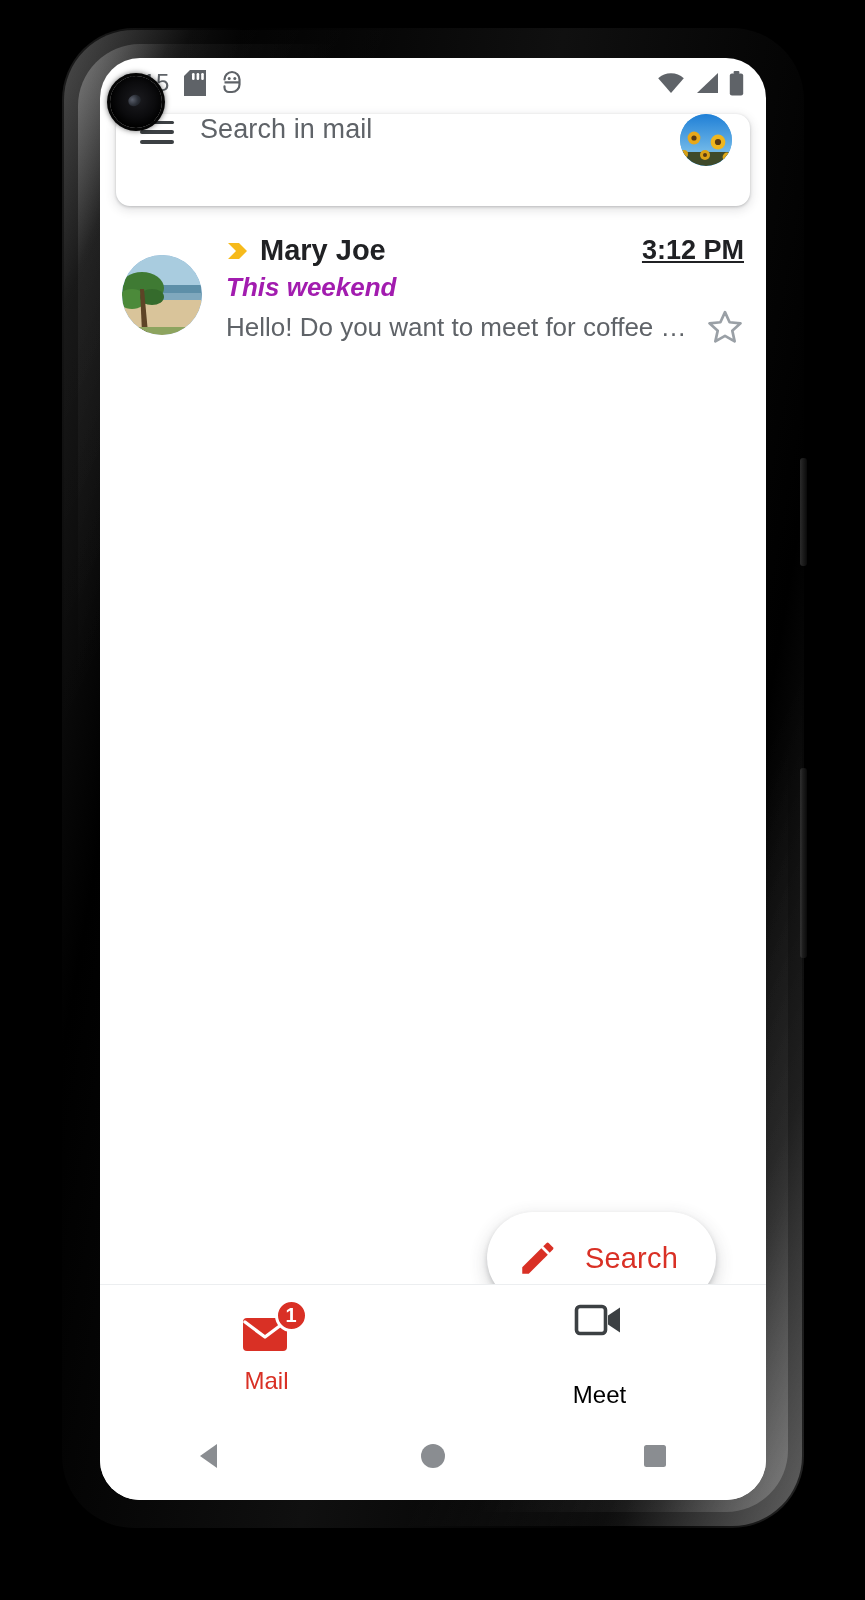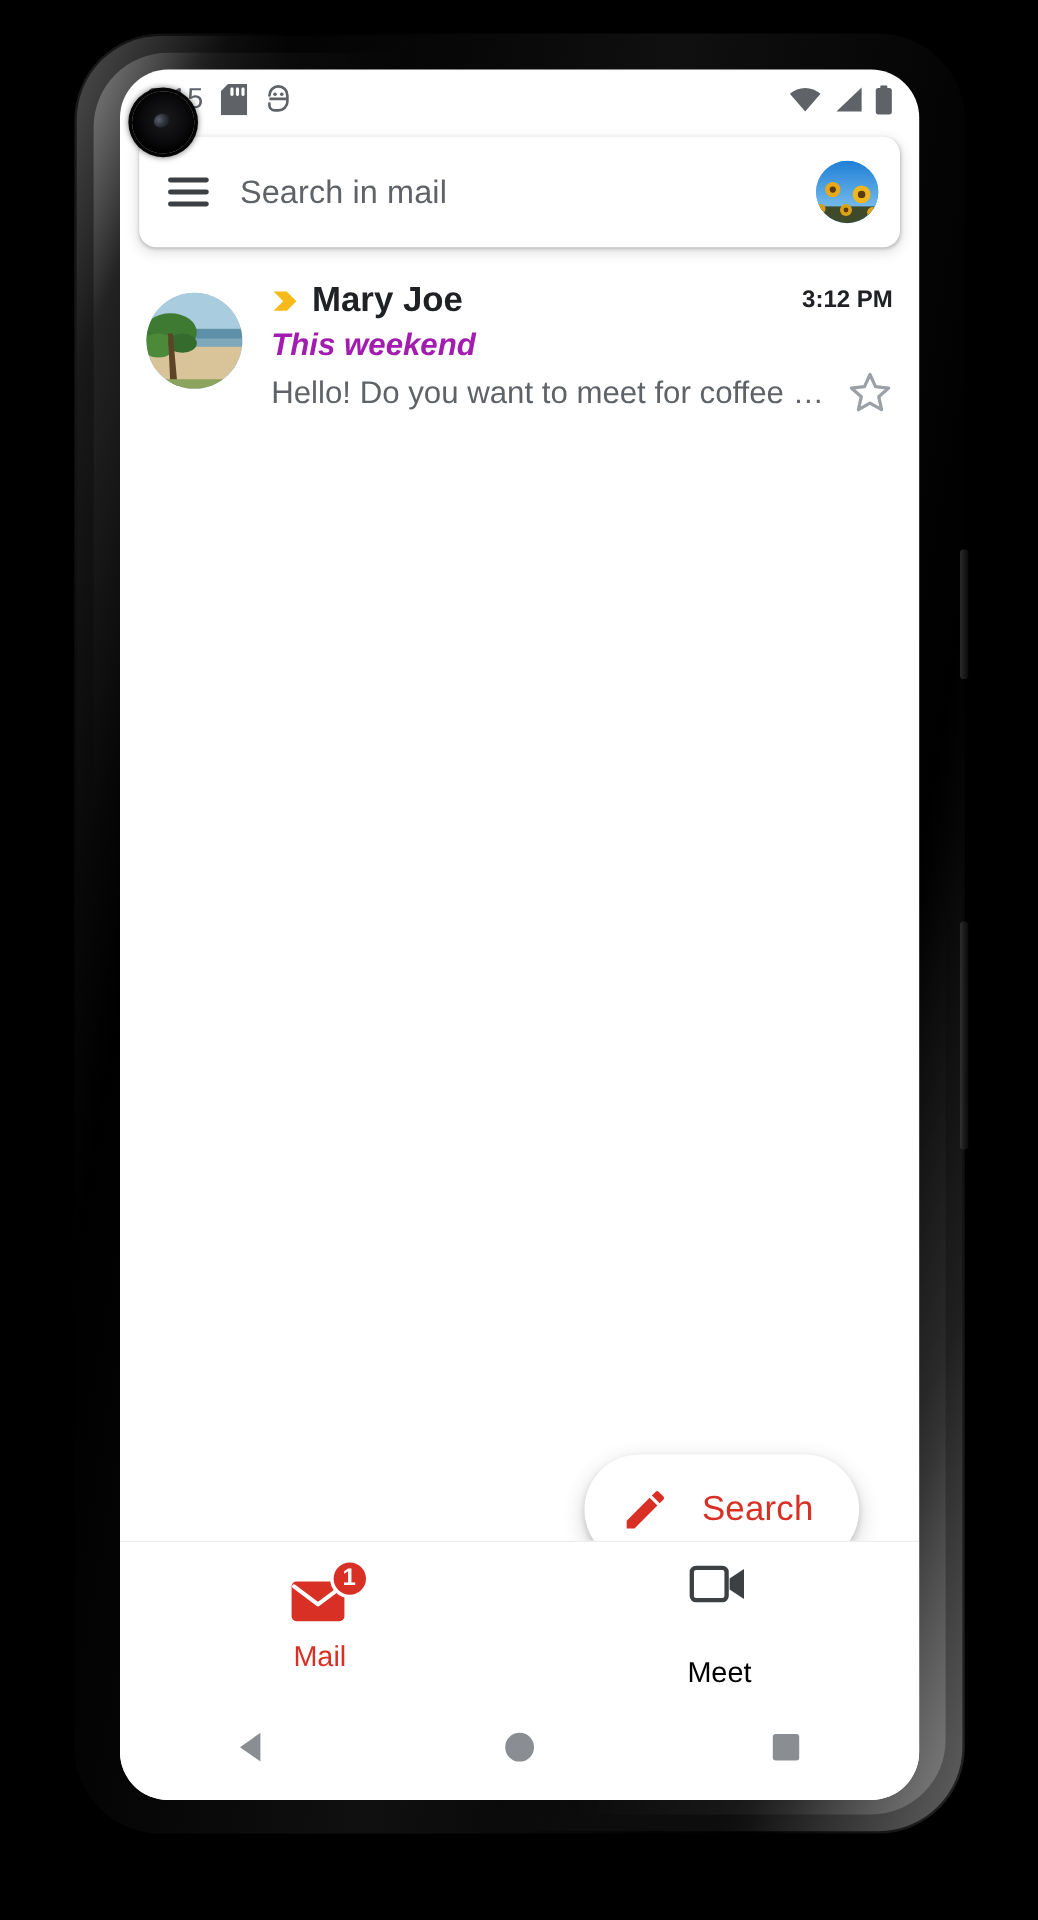--- a/index.html
+++ b/index.html
@@ -99,21 +99,21 @@
   #status-right{ margin-left:auto; display:flex; align-items:center; gap:9px; }
 
   
   #search-bar{
     position:relative;
     margin:6px 16px 0 16px;
     height:92px;
     background:#fff;
     border-radius:14px;
     box-shadow:0 1px 3px rgba(60,64,67,.28), 0 3px 10px 2px rgba(60,64,67,.13);
-    display:flex; align-items:center;
+    display:flex; 
     padding:0 18px 0 24px;
     z-index:20;
   }
   #hamburger-icon{ width:34px; cursor:pointer; }
   #hamburger-icon span{
     display:block; height:3.4px; background:#3c4043;
     border-radius:2px; margin:6.5px 0;
   }
   #search-placeholder{
     flex:1; margin-left:26px;
@@ -128,38 +128,39 @@
 
   
   #mail-list{ padding-top:22px; }
   #section-label-primary{
     font-size:21px; letter-spacing:2.3px;
     color:#5f6368; padding-left:22px; padding-bottom:26px;
     font-weight:400;
   }
   .mail-row{
     display:flex; padding:6px 22px 16px 22px;
-    align-items:flex-start;
+    align-items:center;
   }
   .sender-avatar{
     width:80px; height:80px; border-radius:50%;
     overflow:hidden; flex:none; margin-top:10px;
     position:relative; background:#8fb7d8;
   }
   .mail-body{ flex:1; margin-left:24px; min-width:0; }
   .mail-line-1{ display:flex; align-items:center; }
   .importance-marker{ flex:none; margin-right:8px; }
   .sender-name{
     font-size:29px; font-weight:bold; color:#202124;
     white-space:nowrap; overflow:hidden; text-overflow:ellipsis;
   }
   .mail-time{
     margin-left:auto; padding-left:16px;
-    font-size:20px; font-weight:bold; color:#202124;
+    font-size:27px; font-weight:bold; color:#202124;
     white-space:nowrap;
+    text-decoration:underline;
   }
   .mail-subject{
     font-size:26px; font-weight:bold; color:#a21caf;
     margin-top:5px;
     white-space:nowrap; overflow:hidden; text-overflow:ellipsis;font-style:italic;
   }
   .mail-line-3{ display:flex; align-items:center; margin-top:5px; }
   .mail-snippet{
     font-size:26px; color:#5f6368; flex:1;
     white-space:nowrap; overflow:hidden; text-overflow:ellipsis;

